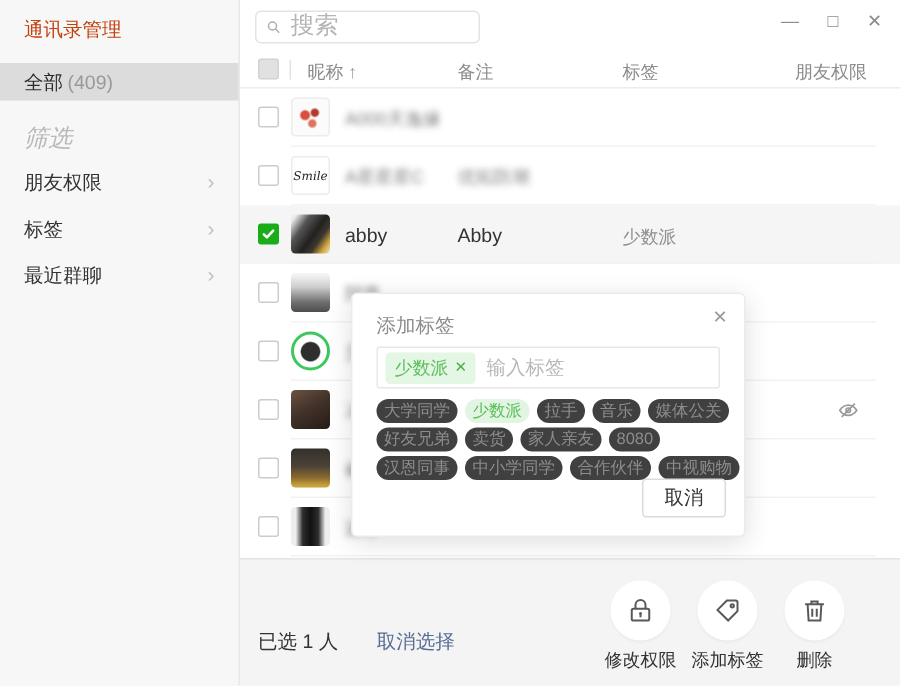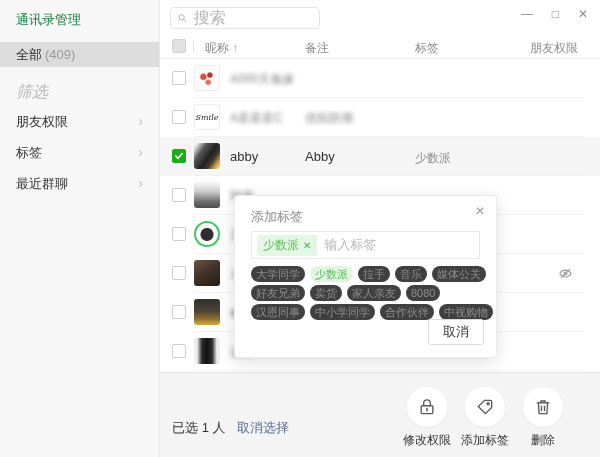--- a/index.html
+++ b/index.html
@@ -3,21 +3,21 @@
 <meta charset="utf-8">
 <style>
   html,body{margin:0;padding:0;background:#fff;}
   *{box-sizing:border-box;font-family:"Liberation Sans","DejaVu Sans",sans-serif;}
   .app{position:relative;width:600px;height:457px;background:#fff;overflow:hidden;
        box-shadow:inset 0 0 0 1px #d9d9d9;}
 
   
   .sidebar{position:absolute;left:0;top:0;width:160px;height:100%;
            background:#f7f7f7;border-right:1px solid #e8e8e8;}
-  .sb-title{padding:11px 16px 0;color:#15803d;font-size:13px;}
+  .sb-title{padding:11px 16px 0;color:#c2410c;font-size:13px;}
   .sb-all{margin-top:13px;height:25px;line-height:25px;padding:0 16px;
           background:#dcdcdc;font-size:13px;color:#2b2b2b;cursor:default;}
   .sb-all .count{color:#999;margin-left:3px;}
   .sb-filter{padding:15px 16px 3px;color:#b8b8b8;font-size:16px;font-style:italic;}
   .sb-item{height:31px;line-height:31px;padding:0 16px;color:#333;font-size:13px;
            display:flex;justify-content:space-between;align-items:center;cursor:default;}
   .sb-item .chev{color:#c0c0c0;font-size:14px;line-height:31px;}
 
   
   .main{position:absolute;left:160px;top:0;right:0;bottom:0;background:#fff;}
@@ -71,21 +71,21 @@
   .av-green-ring{border-radius:50%;width:26px;height:26px;border:2px solid #3ec75f;
     background:radial-gradient(circle at 50% 52%,#2e2e2e 0 6px,#fff 7px);}
   .av-dark-photo{background:linear-gradient(150deg,#6b5340 0%,#43332a 45%,#241c15 100%);}
   .av-dark-yellow{background:linear-gradient(180deg,#33302b 0%,#4a4237 45%,#8a6a2f 75%,#caa23c 95%);}
   .av-bw-figure{background:linear-gradient(90deg,#eee 0 12%,#2d2d2d 30%,#111 50%,#2d2d2d 70%,#eee 88%);}
 
   
   .footer{position:absolute;left:0;right:0;bottom:0;height:85px;background:#f4f4f4;
           border-top:1px solid #e4e4e4;}
   .sel-info{position:absolute;left:12px;top:46px;font-size:13px;color:#333;}
-  .sel-info .link{color:var(--link,#576b95);margin-left:8px;cursor:pointer;}
+  .sel-info .link{color:var(--link,#576b95);margin-left:22px;cursor:pointer;}
   .actions{position:absolute;right:31px;top:14px;display:flex;gap:6px;}
   .action{width:52px;text-align:center;cursor:pointer;}
   .circle{width:40px;height:40px;border-radius:50%;background:#fff;margin:0 auto;
           display:flex;align-items:center;justify-content:center;
           box-shadow:0 1px 2px rgba(0,0,0,.05);}
   .action-label{display:block;font-size:12px;color:#333;margin-top:5px;white-space:nowrap;}
 
   
   .dialog{position:absolute;left:234px;top:195px;width:263px;height:163px;background:#fff;
           border:1px solid #ebebeb;border-radius:4px;z-index:20;

